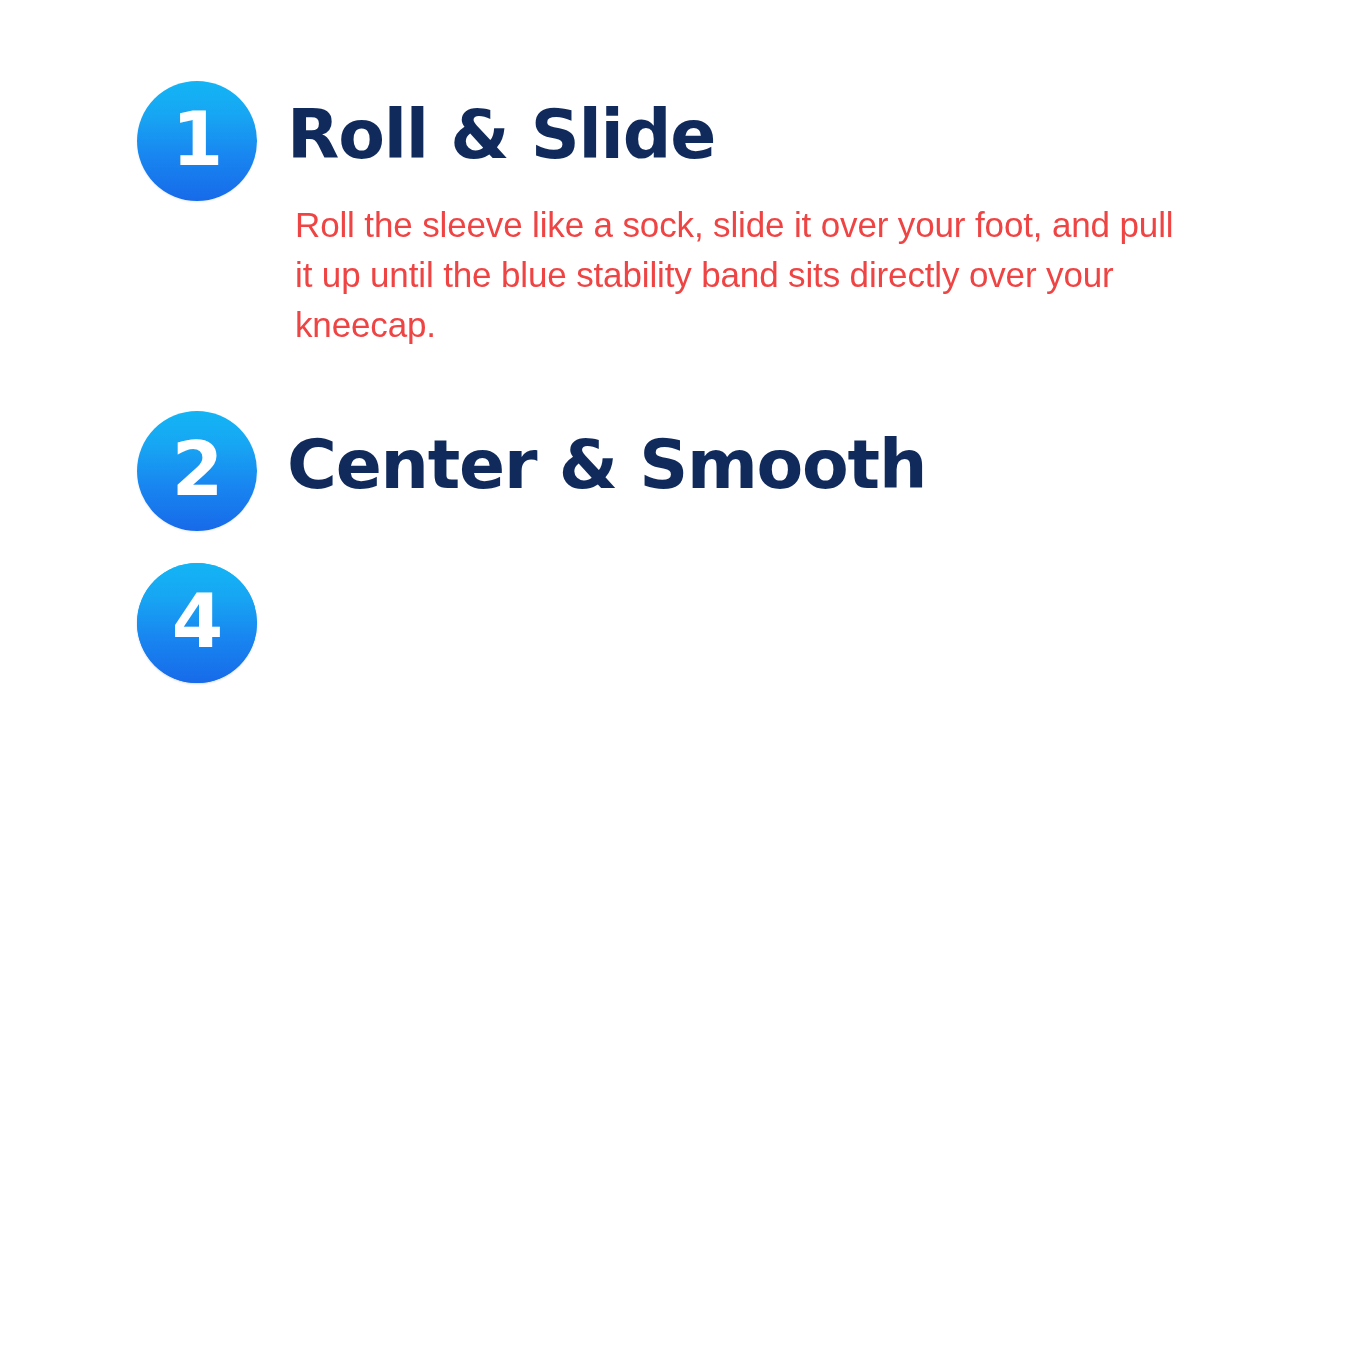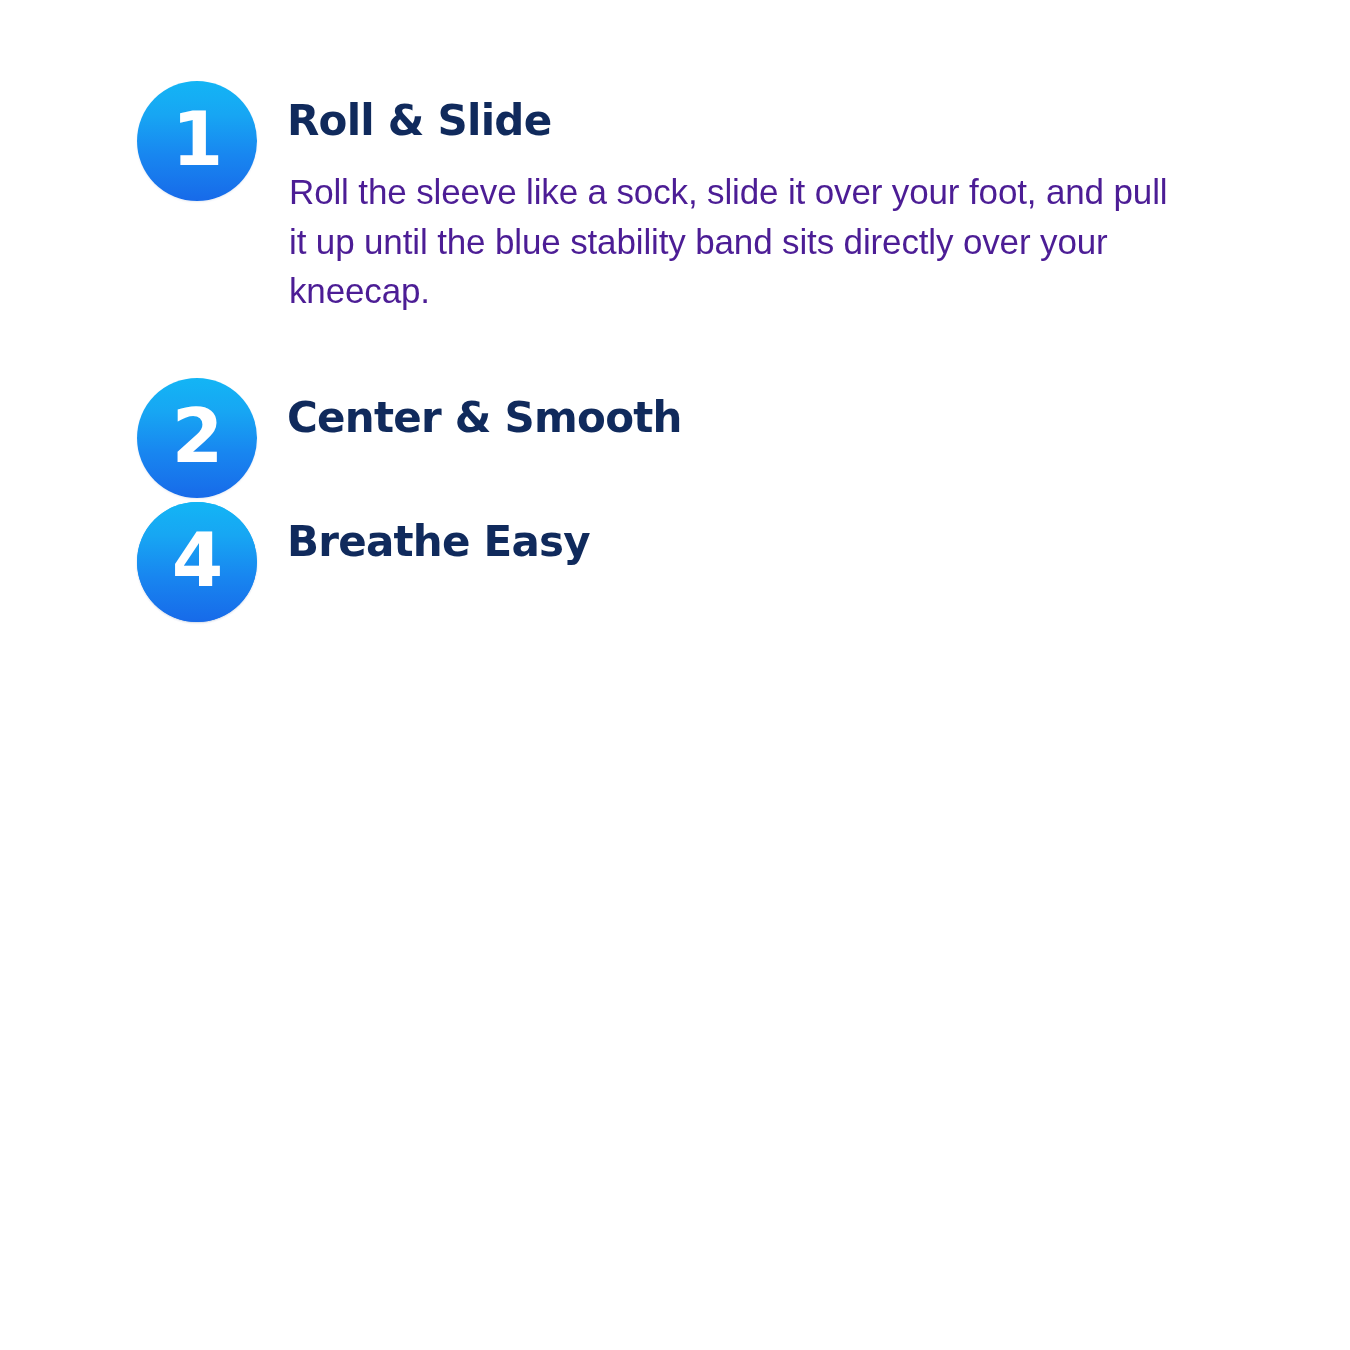--- a/index.html
+++ b/index.html
@@ -49,32 +49,32 @@
     line-height: 1;
     letter-spacing: -0.01em;
     margin-top: -4px;
     font-family: "DejaVu Sans", sans-serif;
   }
 
   .step-title {
     margin: 0;
     padding: 0;
     color: #102a5c;
-    font-size: 42px;
+    font-size: 68px;
     font-weight: bold;
     line-height: 1.05;
     letter-spacing: -0.018em;
     font-family: "DejaVu Sans", sans-serif;
     padding-top: 18px;
   }
 
   .step-body {
-    margin: 2px;
+    margin: 8px;
     padding: 0;
-    color: #4c1d95;
+    color: #ef4444;
     font-size: 35px;
     line-height: 1.42;
     letter-spacing: -0.004em;
     font-family: "Liberation Sans", sans-serif;
     padding-top: 22px;
     max-width: 900px;
   }
 
   .step-1 { margin-bottom: 62px; }
   .step-2 { margin-bottom: 62px; }
@@ -104,16 +104,15 @@
   <div class="step step-3">
     <div class="step-badge">
       <span class="step-badge-number">3</span>
     </div>
   </div>
 
   <div class="step step-4">
     <div class="step-badge">
       <span class="step-badge-number">4</span>
     </div>
-    <h2 class="step-title">Breathe Easy</h2>
   </div>
 
 </div>
 
 </body></html>

